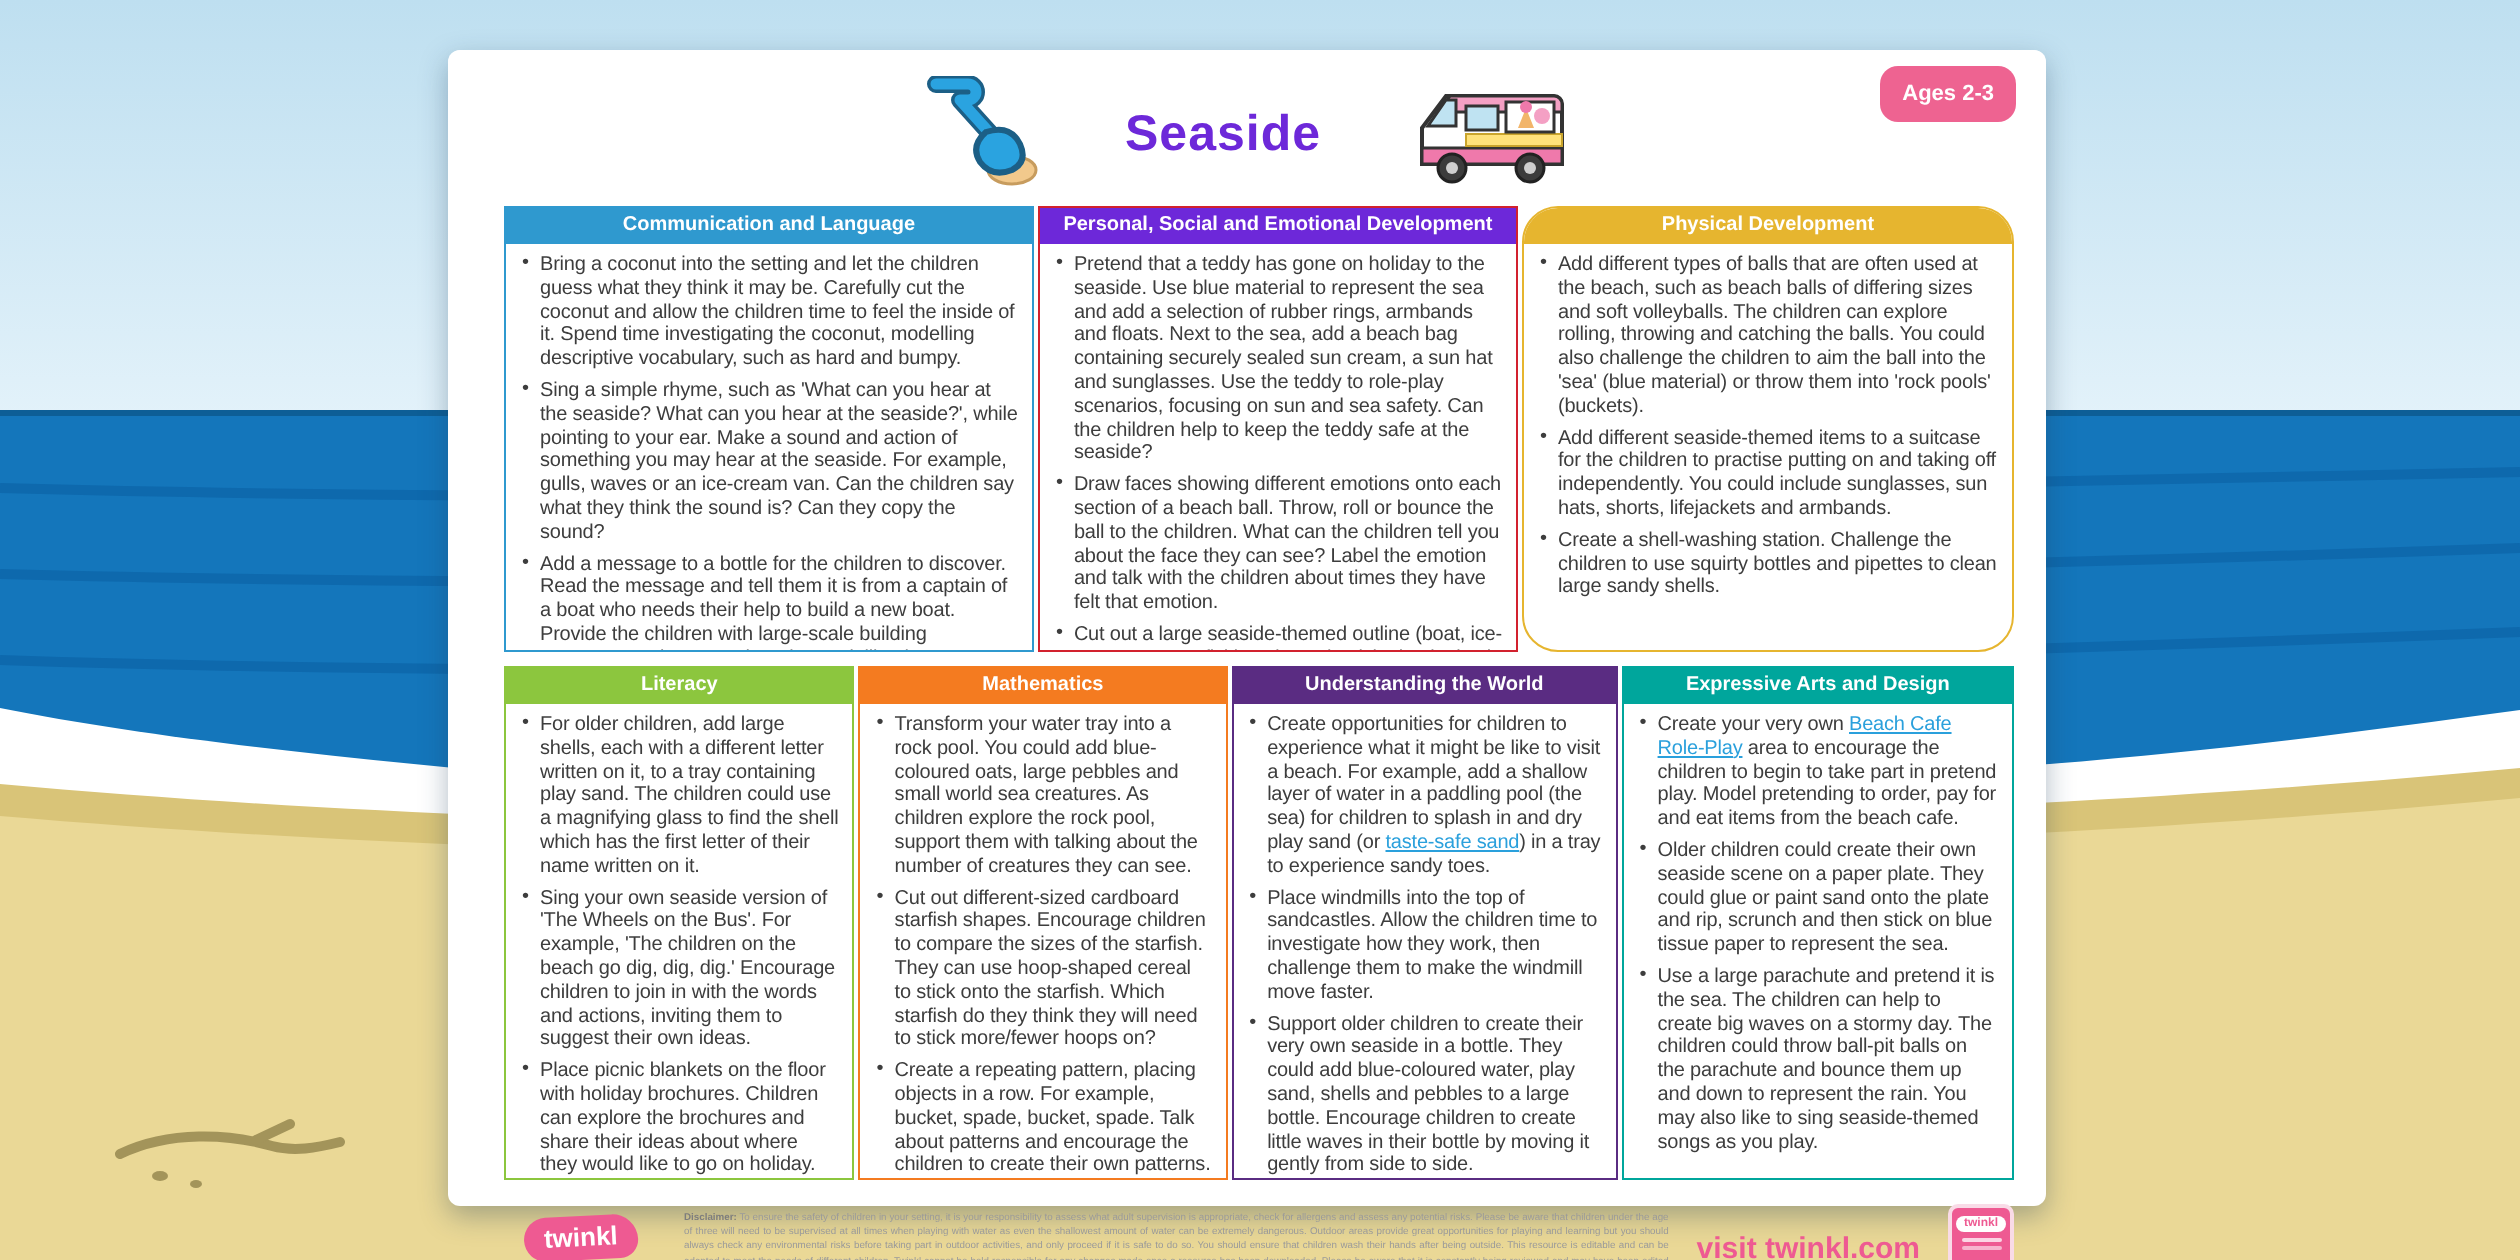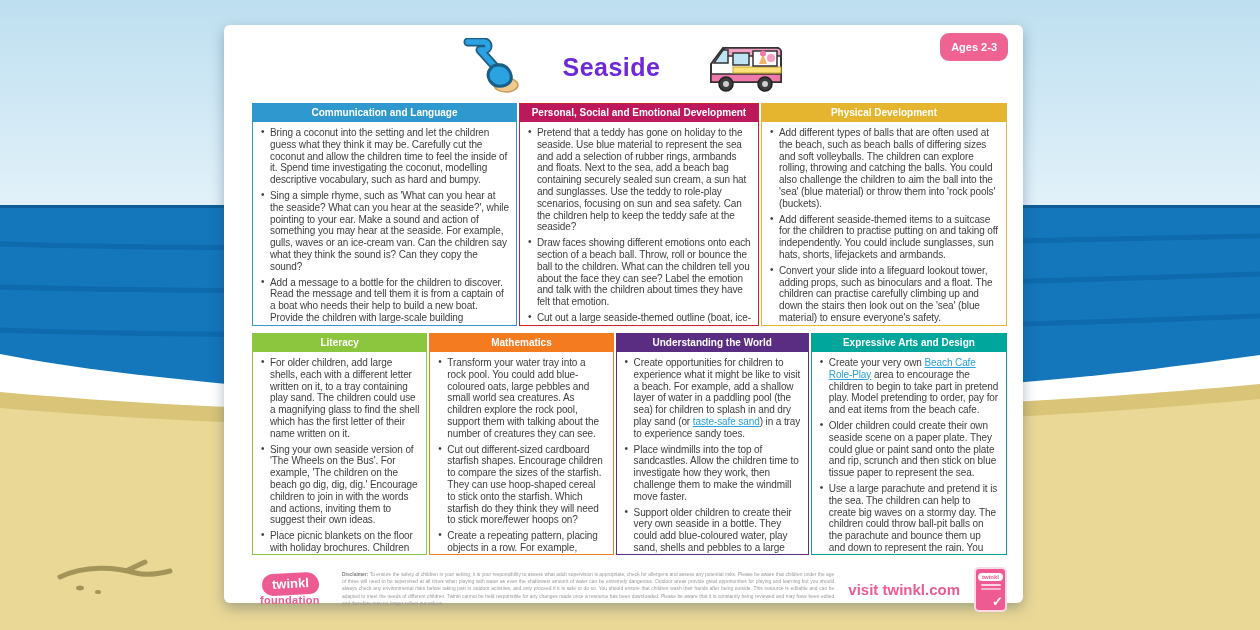--- a/index.html
+++ b/index.html
@@ -15,24 +15,24 @@
     box-shadow:0 5px 14px rgba(30,60,90,.35), 0 1px 0 rgba(255,255,255,.6) inset;
   }
   .card-header{display:flex;justify-content:center;align-items:center;gap:40px;height:72px;padding-top:6px;}
   .page-title{color:#6d28d9;font-size:25px;font-weight:bold;letter-spacing:.5px;}
   .ages-badge{
     position:absolute;top:8px;right:15px;background:#ee6391;color:#fff;
     font-weight:bold;font-size:11px;padding:8px 11px;border-radius:9px;
   }
   .row{display:flex;gap:2px;margin:0 16px 0 28px;}
   .row[data-row="row1"]{height:223px;}
-  .row[data-row="row2"]{margin-top:7px;height:222px;}
+  .row[data-row="row2"]{margin-top:7px;height:257px;}
   .row[data-row="row1"] .col-box:nth-child(1){flex:264 0 0;}
   .row[data-row="row1"] .col-box:nth-child(2){flex:239 0 0;}
-  .row[data-row="row1"] .col-box:nth-child(3){flex:245 0 0;}
+  .row[data-row="row1"] .col-box:nth-child(3){flex:245 0 0;border-radius:18px;}
   .row[data-row="row2"] .col-box:nth-child(1){flex:174 0 0;}
   .row[data-row="row2"] .col-box:nth-child(2){flex:183 0 0;}
   .row[data-row="row2"] .col-box:nth-child(3){flex:192 0 0;}
   .row[data-row="row2"] .col-box:nth-child(4){flex:195 0 0;}
   .col-box{background:#fff;border:1.5px solid #999;display:flex;flex-direction:column;overflow:hidden;}
   .col-header{color:#fff;font-weight:bold;font-size:10px;text-align:center;padding:3px 2px 4px;white-space:nowrap;}
   .col-list{list-style:none;margin:0;padding:5px 7px 4px 7px;font-size:10px;line-height:1.18;color:#3d3d3d;letter-spacing:-.1px;}
   .col-list li{position:relative;padding-left:10px;margin-bottom:4px;}
   .col-list li::before{content:"•";position:absolute;left:1px;top:-1px;font-size:10px;color:#3d3d3d;}
   .inline-link{color:#2aa0dc;text-decoration:underline;cursor:pointer;}
@@ -111,33 +111,32 @@
   <div class="row" data-row="row1">
       <div class="col-box" style="border-color: rgb(47, 153, 207);">
         <div class="col-header" style="background: rgb(47, 153, 207);">Communication and Language</div>
         <ul class="col-list">
           <li>Bring a coconut into the setting and let the children guess what they think it may be. Carefully cut the coconut and allow the children time to feel the inside of it. Spend time investigating the coconut, modelling descriptive vocabulary, such as hard and bumpy.</li>
           <li>Sing a simple rhyme, such as 'What can you hear at the seaside? What can you hear at the seaside?', while pointing to your ear. Make a sound and action of something you may hear at the seaside. For example, gulls, waves or an ice-cream van. Can the children say what they think the sound is? Can they copy the sound?</li>
           <li>Add a message to a bottle for the children to discover. Read the message and tell them it is from a captain of a boat who needs their help to build a new boat. Provide the children with large-scale building resources and support them by modelling how to use talk to work together on a task. For example, you could ask a child to help you to hold something or to put a building block on top of another.</li>
         </ul>
       </div>
       <div class="col-box" style="border-color: rgb(210, 33, 46);">
-        <div class="col-header" style="background: #be185d; text-align: center;">Personal, Social and Emotional Development</div>
+        <div class="col-header" style="background: #6d28d9; text-align: center;">Personal, Social and Emotional Development</div>
         <ul class="col-list">
           <li>Pretend that a teddy has gone on holiday to the seaside. Use blue material to represent the sea and add a selection of rubber rings, armbands and floats. Next to the sea, add a beach bag containing securely sealed sun cream, a sun hat and sunglasses. Use the teddy to role-play scenarios, focusing on sun and sea safety. Can the children help to keep the teddy safe at the seaside?</li>
           <li>Draw faces showing different emotions onto each section of a beach ball. Throw, roll or bounce the ball to the children. What can the children tell you about the face they can see? Label the emotion and talk with the children about times they have felt that emotion.</li>
           <li>Cut out a large seaside-themed outline (boat, ice-cream cone or fish) and attach sticky-back plastic onto it. Secure it onto a table for children to work together to create a suncatcher. Children can tear, scrunch and stick on coloured tissue paper/cellophane.</li>
         </ul>
       </div>
       <div class="col-box" style="border-color: rgb(230, 181, 47);">
         <div class="col-header" style="background: rgb(230, 181, 47);">Physical Development</div>
         <ul class="col-list">
           <li>Add different types of balls that are often used at the beach, such as beach balls of differing sizes and soft volleyballs. The children can explore rolling, throwing and catching the balls. You could also challenge the children to aim the ball into the 'sea' (blue material) or throw them into 'rock pools' (buckets).</li>
           <li>Add different seaside-themed items to a suitcase for the children to practise putting on and taking off independently. You could include sunglasses, sun hats, shorts, lifejackets and armbands.</li>
-          <li>Convert your slide into a lifeguard lookout tower, adding props, such as binoculars and a float. The children can practise carefully climbing up and down the stairs then look out on the 'sea' (blue material) to ensure everyone's safety.</li>
           <li>Create a shell-washing station. Challenge the children to use squirty bottles and pipettes to clean large sandy shells.</li>
         </ul>
       </div>
     </div>
   <div class="row" data-row="row2">
       <div class="col-box" style="border-color: rgb(140, 198, 62);">
         <div class="col-header" style="background: rgb(140, 198, 62);">Literacy</div>
         <ul class="col-list">
           <li>For older children, add large shells, each with a different letter written on it, to a tray containing play sand. The children could use a magnifying glass to find the shell which has the first letter of their name written on it.</li>
           <li>Sing your own seaside version of 'The Wheels on the Bus'. For example, 'The children on the beach go dig, dig, dig.' Encourage children to join in with the words and actions, inviting them to suggest their own ideas.</li>

